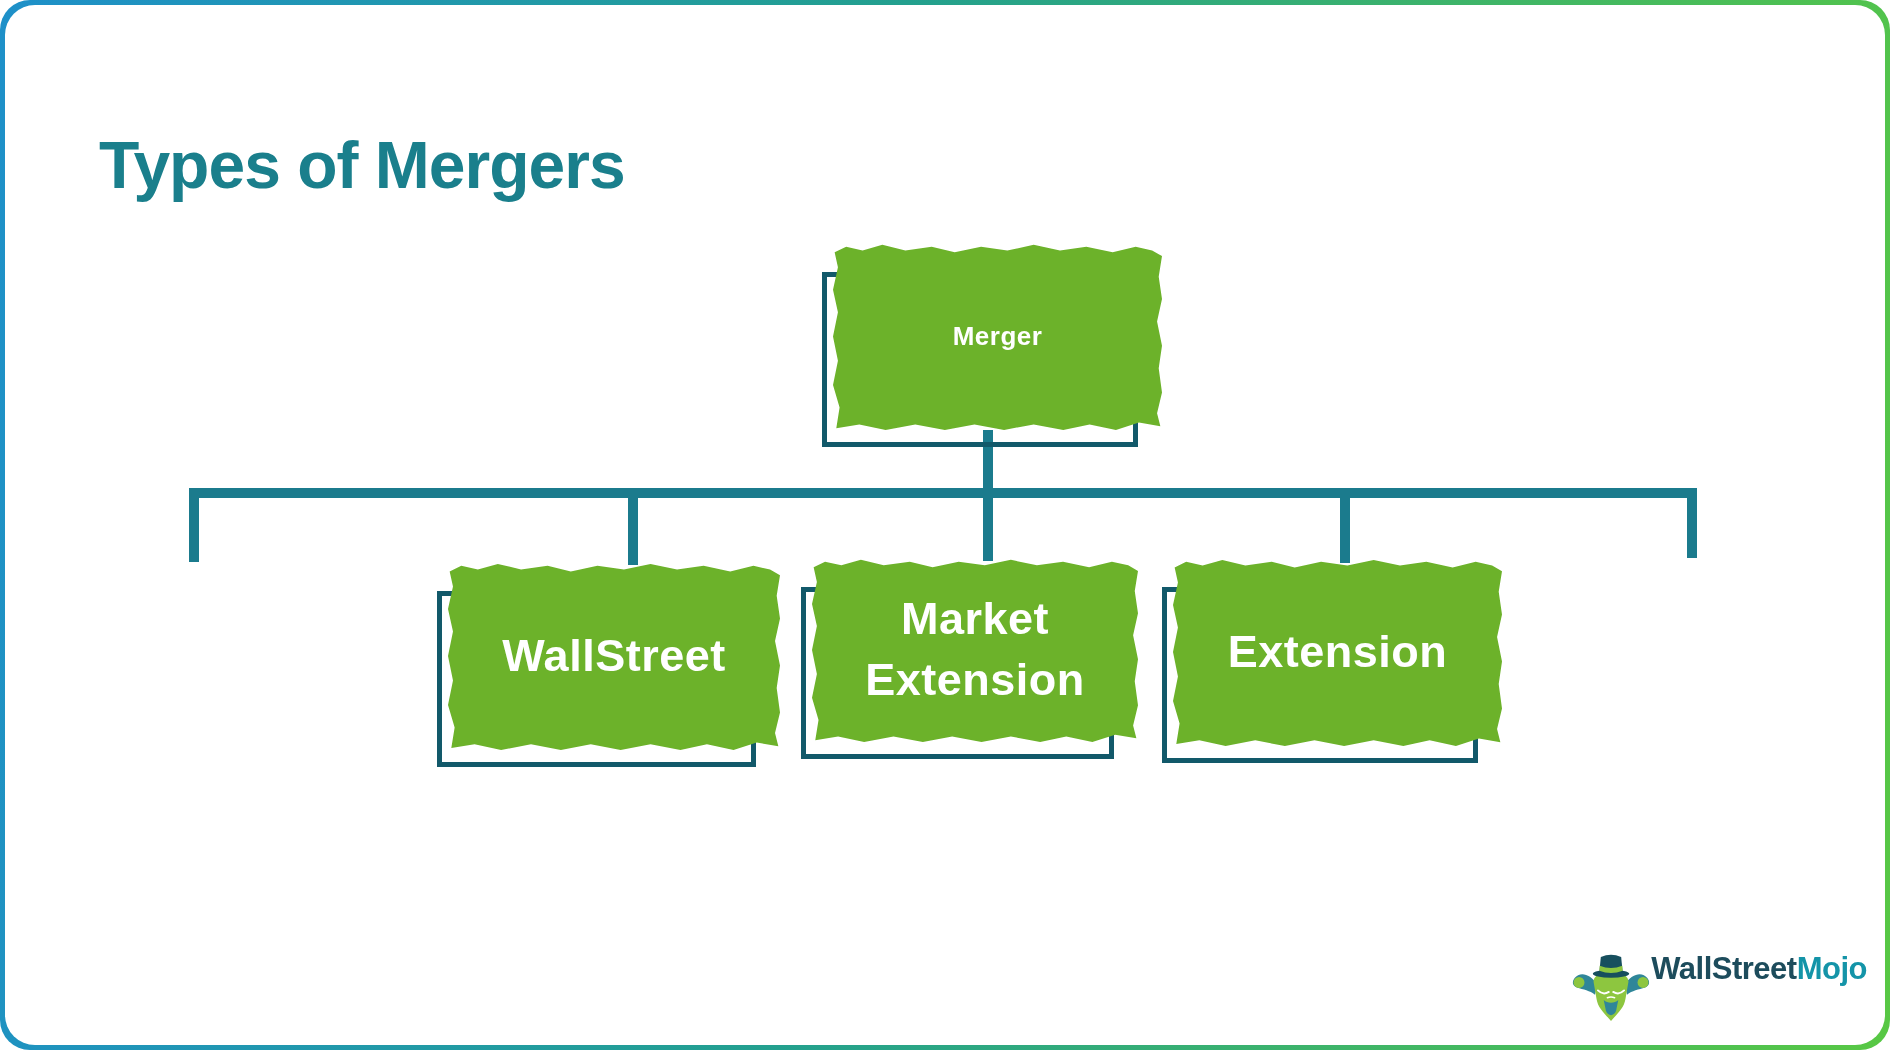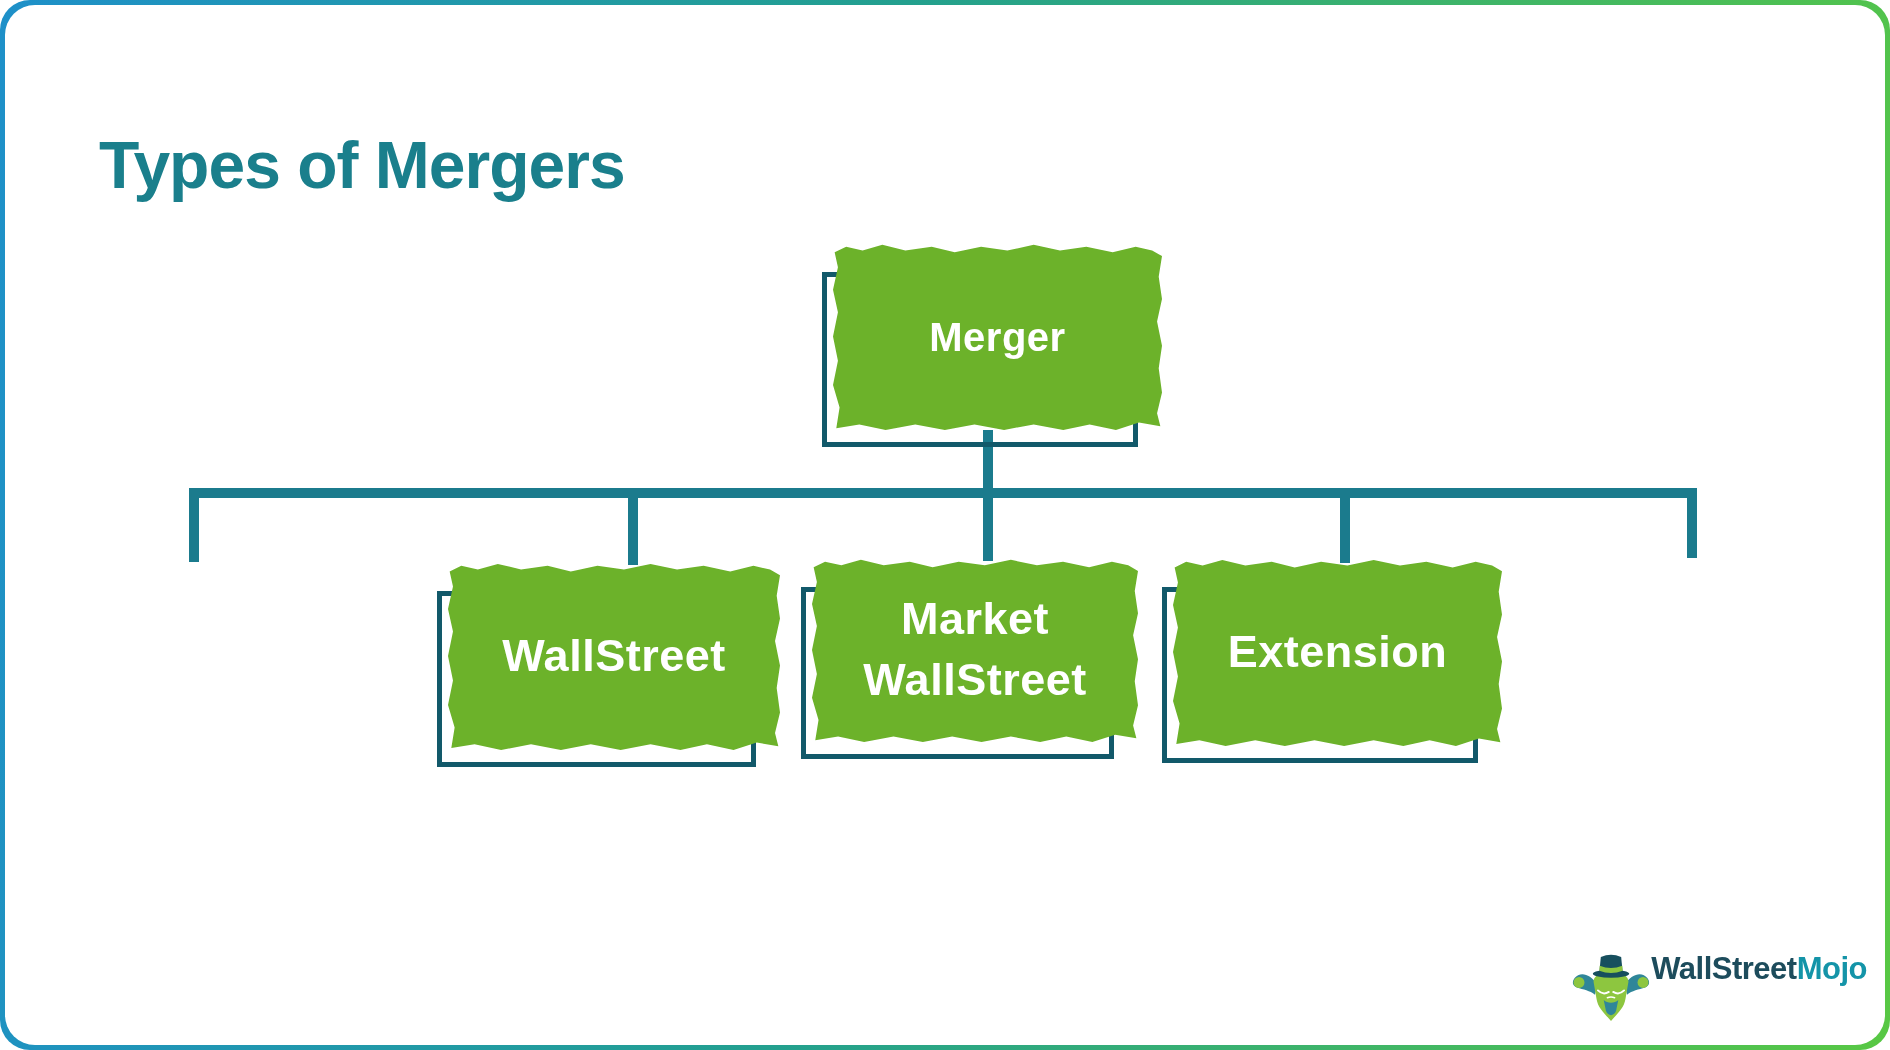--- a/index.html
+++ b/index.html
@@ -34,21 +34,21 @@
     position:absolute; inset:0; z-index:1;
     background:#6cb22a;
     display:flex; align-items:center; justify-content:center;
     text-align:center; padding:10px 20px;
     clip-path:polygon(0.5% 5%, 4% 2%, 9% 4%, 15% 1%, 22% 4%, 30% 2%, 37% 5%, 45% 2%, 53% 4%, 61% 1%, 69% 4%, 77% 2%, 85% 5%, 92% 2%, 97% 4%, 100% 7%, 99% 18%, 100% 30%, 98.5% 42%, 100% 55%, 99% 67%, 100% 80%, 98.5% 91%, 99.5% 98%, 93% 96%, 86% 100%, 78% 97%, 70% 100%, 61% 97%, 52% 100%, 43% 97%, 34% 100%, 25% 97%, 16% 100%, 8% 97%, 1% 99%, 2% 88%, 0% 76%, 1.5% 63%, 0% 50%, 1.5% 37%, 0% 25%, 1.5% 13%);
   }
   .node-label {
     color:#ffffff; font-weight:bold; font-size:45px; line-height:1.35;
     letter-spacing:0.5px;
   }
-  .node-root .node-label { font-size:40px; }
+  .node-root .node-label { font-size:26px; }
 
   
   .logo {
     position:absolute; right:18px; bottom:12px; height:82px;
     display:flex; 
   }
   .logo-text { font-size:31px; font-weight:bold; letter-spacing:-0.5px; white-space:nowrap; }
   .logo-text .part1 { color:#1d4c5c; }
   .logo-text .part2 { color:#1494a8; }
 </style>
@@ -79,21 +79,21 @@
     <div class="node" style="left:443px; top:557px; width:332px; height:188px;">
       <div class="node-outline"></div>
       <div class="node-fill">
         <span class="node-label">WallStreet</span>
       </div>
     </div>
 
     <div class="node" style="left:807px; top:553px; width:326px; height:184px;">
       <div class="node-outline"></div>
       <div class="node-fill">
-        <span class="node-label">Market WallStreet</span>
+        <span class="node-label">Market Extension</span>
       </div>
     </div>
 
     <div class="node" style="left:1168px; top:553px; width:329px; height:188px;">
       <div class="node-outline"></div>
       <div class="node-fill">
         <span class="node-label">Extension</span>
       </div>
     </div>
 

